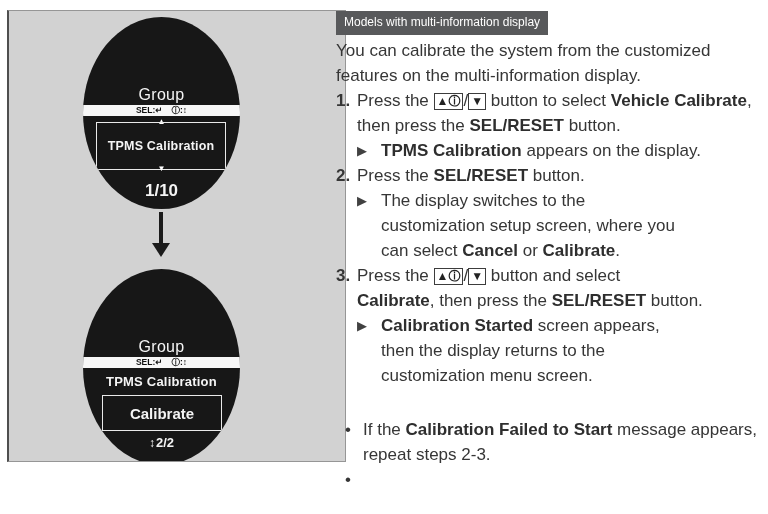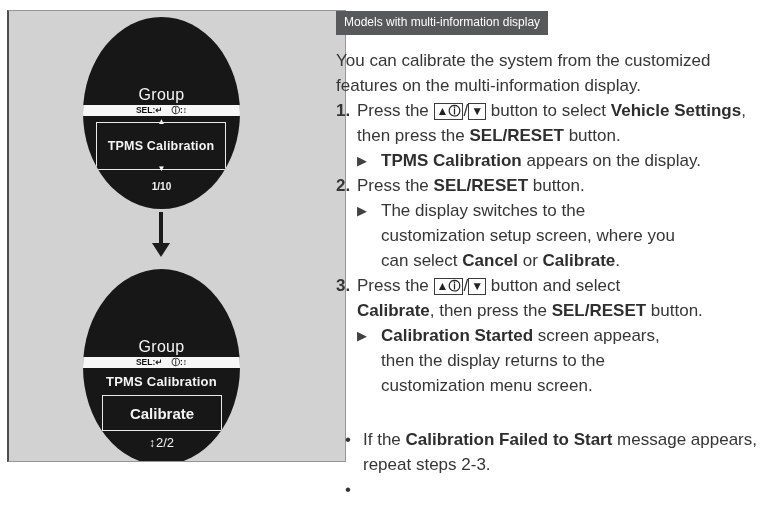--- a/index.html
+++ b/index.html
@@ -24,39 +24,39 @@
     color:#111;display:flex;align-items:flex-start;justify-content:center;gap:9px;
     font-size:8.5px;font-weight:bold;line-height:11px;}
   .tri{position:absolute;left:0;right:0;text-align:center;font-size:8px;line-height:9px;color:#fff;}
   .tri-up{top:100px;}
   .tri-dn{top:147px;}
   .itembox{position:absolute;left:13px;top:105px;width:130px;height:48px;
     border:1.5px solid #e9e9e9;box-sizing:border-box;
     display:flex;align-items:center;justify-content:center;
     font-size:12.5px;font-weight:bold;letter-spacing:.2px;}
   .pagenum1{position:absolute;top:164px;left:0;right:0;text-align:center;
-    font-size:10px;font-weight:bold;}
+    font-size:17px;font-weight:bold;}
   .setup-label{position:absolute;top:105px;left:0;right:0;text-align:center;
     font-size:13px;font-weight:bold;letter-spacing:.2px;}
   .calbox{position:absolute;left:19px;top:126px;width:120px;height:36px;
     border:1.5px solid #e9e9e9;box-sizing:border-box;
     display:flex;align-items:center;justify-content:center;
     font-size:15px;font-weight:bold;}
   .pagenum2{position:absolute;top:166px;left:0;right:0;text-align:center;
-    font-size:13px;font-weight:normal;}
+    font-size:13px;font-weight:bold;}
   .pagenum2 .updn{font-size:12px;margin-right:1px;}
   .flow-arrow{position:absolute;left:0;top:0;}
   .flow-arrow .stem{position:absolute;left:150px;top:201px;width:4px;height:32px;background:#1b1b1b;}
   .flow-arrow .head{position:absolute;left:143px;top:232px;width:0;height:0;
     border-left:9px solid transparent;border-right:9px solid transparent;border-top:14px solid #1b1b1b;}
   
   .content{position:absolute;left:336px;top:8px;width:427px;font-size:17px;line-height:25px;}
   .hdrbar{display:inline-block;background:#58595b;color:#ffffff;
     font-size:12px;line-height:21px;padding:1px 8px 2px;}
-  .intro{margin:13px 0 0;}
+  .intro{margin:3px 0 0;}
   b{font-weight:bold;color:#2e2e2e;}
   .step{display:flex;}
   .step .num{width:21px;flex:none;font-weight:bold;}
   .step .body{flex:1;}
   .sub{display:flex;padding-left:21px;}
   .sub .marker{width:24px;flex:none;font-size:13px;color:#414141;}
   .sub .body{flex:1;}
   .key{display:inline-block;border:1.5px solid #3c3c3c;padding:0 2px;
     font-size:12px;line-height:15px;font-weight:bold;vertical-align:1.5px;color:#222;}
   .notes{margin-top:29px;}
@@ -105,21 +105,21 @@
 </div>
 
 <div class="content">
 
   <div class="hdrbar">Models with multi-information display</div>
 
   <p class="intro">You can calibrate the system from the customized features on the multi-information display.</p>
 
   <div class="step">
     <span class="num">1.</span>
-    <span class="body"><span>Press the </span><span class="key">▲ⓘ</span><span>/</span><span class="key">▼</span><span> button to select </span><b>Vehicle Settings</b><span>, then press the </span><b>SEL/RESET</b><span> button.</span></span>
+    <span class="body"><span>Press the </span><span class="key">▲ⓘ</span><span>/</span><span class="key">▼</span><span> button to select </span><b>Vehicle Calibrate</b><span>, then press the </span><b>SEL/RESET</b><span> button.</span></span>
   </div>
   <div class="sub">
     <span class="marker">▶</span>
     <span class="body"><b>TPMS Calibration</b><span> appears on the display.</span></span>
   </div>
 
   <div class="step">
     <span class="num">2.</span>
     <span class="body"><span>Press the </span><b>SEL/RESET</b><span> button.</span></span>
   </div>

